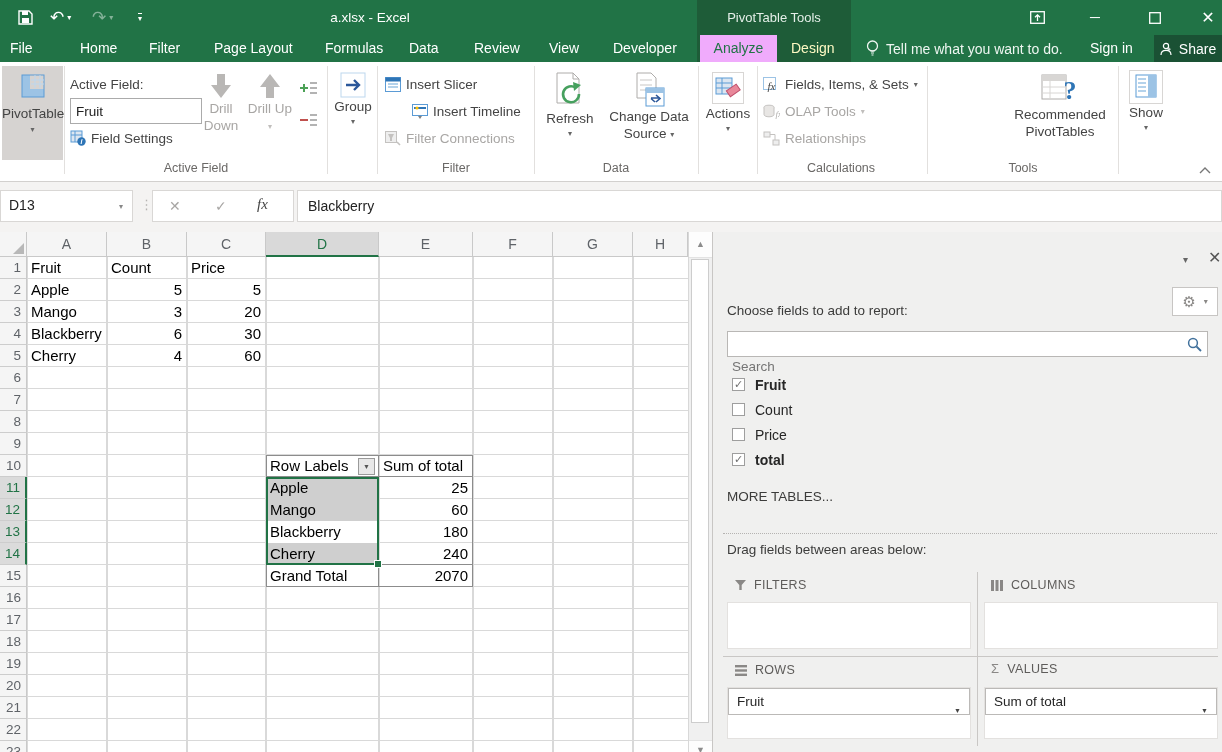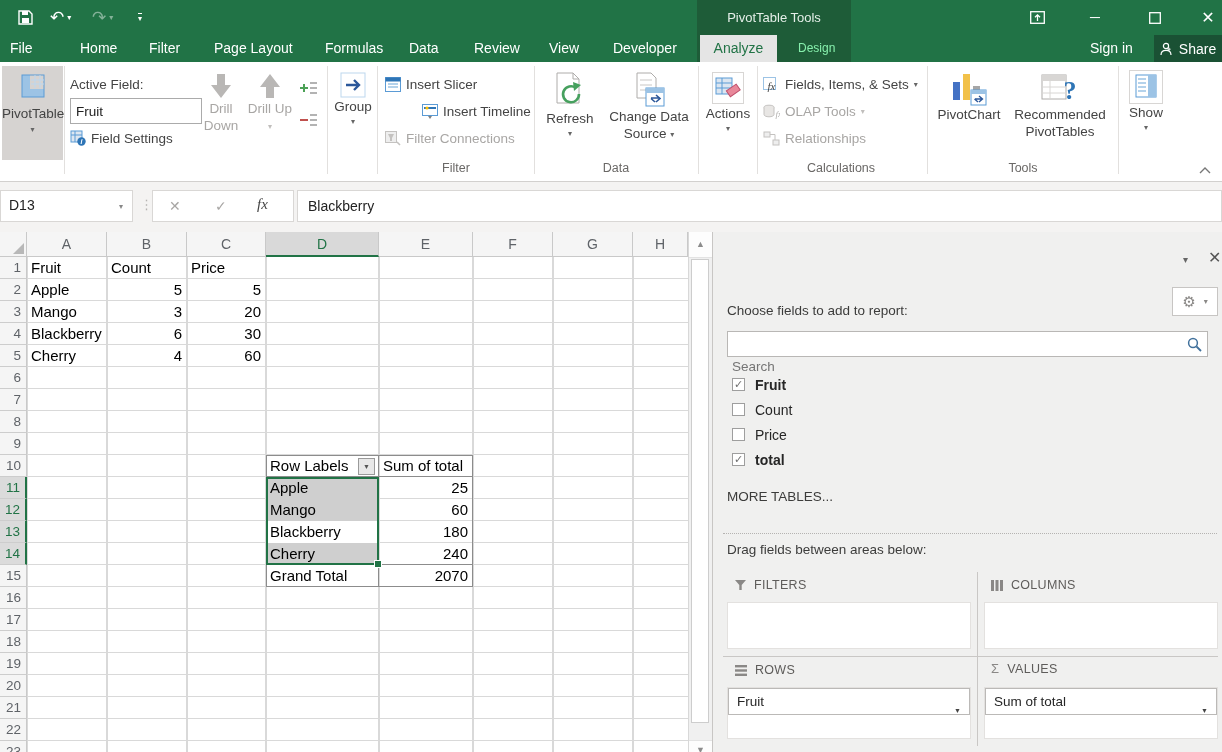--- a/index.html
+++ b/index.html
@@ -11,23 +11,23 @@
   #titlebar .qat-ic{position:absolute;top:0;height:35px;display:flex;align-items:center;color:#fff;}
   #doc-title{position:absolute;left:280px;top:0;width:180px;height:35px;line-height:35px;text-align:center;
              font-size:13.5px;color:#fff;}
   #ctx-head{position:absolute;left:697px;top:0;width:154px;height:35px;background:#1e5c38;
             line-height:35px;text-align:center;font-size:13px;color:#e4efe8;}
   .winbtn{position:absolute;top:0;height:35px;width:30px;text-align:center;line-height:35px;color:#fff;font-size:14px;}
   
   #tabrow{position:absolute;left:0;top:35px;width:1222px;height:27px;background:#217346;}
   #ctx-zone{position:absolute;left:697px;top:0;width:154px;height:27px;background:#1e5c38;}
   .tab{position:absolute;top:0;height:27px;line-height:26px;font-size:14px;color:#fff;white-space:nowrap;}
-  #tab-analyze{position:absolute;left:700px;top:0;width:77px;height:27px;background:#e5e5e5;color:#217346;
+  #tab-analyze{position:absolute;left:700px;top:0;width:77px;height:27px;background:#f0abfc;color:#217346;
                text-align:center;line-height:26px;font-size:14px;}
-  #tab-design{position:absolute;left:791px;top:0;height:27px;line-height:26px;font-size:12px;color:#86efac;margin-left:7px;}
+  #tab-design{position:absolute;left:791px;top:0;height:27px;line-height:26px;font-size:14px;color:#fef9c3;}
   #tellme{position:absolute;left:866px;top:0;height:27px;display:flex;align-items:center;color:#eef6f1;font-size:14px;gap:7px;}
   #signin{position:absolute;left:1090px;top:0;height:27px;line-height:26px;color:#fff;font-size:14px;}
   #share{position:absolute;left:1154px;top:0;width:68px;height:27px;background:#1a5134;color:#fff;
          display:flex;align-items:center;justify-content:center;gap:5px;font-size:14px;}
   
   #ribbon{position:absolute;left:0;top:62px;width:1222px;height:120px;background:#fff;border-bottom:1px solid #d2d0ce;box-sizing:border-box;}
   .rdiv{position:absolute;top:4px;width:1px;height:108px;background:#e2e0de;}
   .glabel{position:absolute;top:99px;height:16px;font-size:12.5px;color:#6a6866;text-align:center;}
   .rtxt{font-size:13.5px;color:#444;}
   .gray{color:#a8a6a4 !important;}
@@ -98,20 +98,21 @@
           <path d="M1 1 h10 l3 3 v10 h-13 z" fill="none" stroke="#fff" stroke-width="1.4"></path>
           <rect x="4" y="8" width="7" height="5" fill="#fff"></rect>
           <rect x="4" y="1" width="6" height="4" fill="#fff"></rect>
         </svg>
     </div>
     <div class="qat-ic" style="left:50px;font-size:17px;">↶<span class="dd" style="color:#fff;margin-left:3px;">▾</span></div>
     <div class="qat-ic" style="left:92px;font-size:17px;color:rgba(255,255,255,.45);">↷<span class="dd" style="color:rgba(255,255,255,.45);margin-left:3px;">▾</span></div>
     <div class="qat-ic" style="left:138px;">
       <span style="display:inline-block;border-top:1.5px solid #fff;font-size:8px;line-height:9px;">▾</span>
     </div>
+    <div id="doc-title">a.xlsx - Excel</div>
     <div id="ctx-head">PivotTable Tools</div>
     <div class="winbtn" style="left:1022px;">
       <svg width="15" height="13" viewBox="0 0 15 13" style="margin-top:11px;">
           <rect x="0.7" y="0.7" width="13.6" height="11.6" fill="none" stroke="#fff" stroke-width="1.3"></rect>
           <path d="M7.5 10 V4 M5 6.3 L7.5 3.8 L10 6.3" stroke="#fff" stroke-width="1.3" fill="none"></path>
         </svg>
     </div>
     <div class="winbtn" style="left:1080px;">─</div>
     <div class="winbtn" style="left:1140px;font-size:12px;">
       <svg width="12" height="12" viewBox="0 0 12 12" style="margin-top:12px;">
@@ -129,20 +130,27 @@
         <div class="tab" style="left: 149px;">Filter</div>
         <div class="tab" style="left: 214px;">Page Layout</div>
         <div class="tab" style="left: 325px;">Formulas</div>
         <div class="tab" style="left: 409px;">Data</div>
         <div class="tab" style="left: 474px;">Review</div>
         <div class="tab" style="left: 549px;">View</div>
         <div class="tab" style="left: 613px;">Developer</div>
       </div>
     <div id="tab-analyze">Analyze</div>
     <div id="tab-design" class="tab">Design</div>
+    <div id="tellme">
+      <svg width="13" height="17" viewBox="0 0 13 17">
+          <circle cx="6.5" cy="6" r="5" fill="none" stroke="#eef6f1" stroke-width="1.3"></circle>
+          <path d="M4.5 11 h4 M5 13 h3 M5.5 15 h2" stroke="#eef6f1" stroke-width="1.2"></path>
+        </svg>
+      <span>Tell me what you want to do.</span>
+    </div>
     <div id="signin">Sign in</div>
     <div id="share">
       <svg width="14" height="14" viewBox="0 0 14 14">
           <circle cx="6" cy="4" r="2.6" fill="none" stroke="#fff" stroke-width="1.2"></circle>
           <path d="M1 13 c0-3 2.3-4.6 5-4.6 s5 1.6 5 4.6" fill="none" stroke="#fff" stroke-width="1.2"></path>
           <path d="M10.5 6.5 h4 M12.5 4.5 v4" stroke="#fff" stroke-width="1.2" transform="translate(-1,2) scale(.8)"></path>
         </svg>
       <span>Share</span>
     </div>
   </div>
@@ -189,41 +197,42 @@
           <path d="M2 8 h8 M6 4 v8" stroke="#4ca156" stroke-width="2"></path>
           <path d="M12 3 h7 M12 8 h7 M12 13 h7" stroke="#9a9a9a" stroke-width="1.4"></path>
         </svg>
     </div>
     <div class="smallrow" style="left:298px;top:48px;">
       <svg width="20" height="16" viewBox="0 0 20 16">
           <path d="M2 8 h8" stroke="#c0504d" stroke-width="2"></path>
           <path d="M12 3 h7 M12 8 h7 M12 13 h7" stroke="#9a9a9a" stroke-width="1.4"></path>
         </svg>
     </div>
+    <div class="glabel" style="left:66px;width:260px;">Active Field</div>
     <div class="rdiv" style="left:327px;"></div>
 
     <div class="bigbtn" style="left:331px;width:44px;">
       <svg class="ic" width="26" height="26" viewBox="0 0 26 26">
           <rect x="1" y="1" width="24" height="24" fill="#fff" stroke="#bdd7ee"></rect>
           <path d="M6 13 h12 M14 8 l5 5 l-5 5" stroke="#2b579a" stroke-width="2.4" fill="none"></path>
         </svg>
       <span class="bl">Group</span>
       <span class="dd" style="display:block;margin-top:2px;">▾</span>
     </div>
     <div class="rdiv" style="left:377px;"></div>
 
     <div class="smallrow" style="left:385px;top:12px;">
       <svg width="16" height="15" viewBox="0 0 16 15">
           <rect x="0.5" y="0.5" width="15" height="14" fill="#fff" stroke="#5b9bd5"></rect>
           <rect x="0.5" y="0.5" width="15" height="4" fill="#2e75b6"></rect>
           <path d="M3 7 h10 M3 10 h10" stroke="#9cc3e5" stroke-width="1.5"></path>
         </svg>
       <span class="rtxt">Insert Slicer</span>
     </div>
-    <div class="smallrow" style="left:390px;top:39px;padding-left:32px;">
+    <div class="smallrow" style="left:380px;top:39px;padding-left:32px;">
       <svg width="16" height="15" viewBox="0 0 16 15">
           <rect x="0.5" y="0.5" width="15" height="11" fill="#fff" stroke="#5b9bd5"></rect>
           <path d="M2 4 h12" stroke="#2e75b6" stroke-width="2"></path>
           <circle cx="5" cy="4" r="1.6" fill="#ffc000"></circle>
           <polygon points="6,12 10,12 8,15" fill="#7f7f7f"></polygon>
         </svg>
       <span class="rtxt">Insert Timeline</span>
     </div>
     <div class="smallrow" style="left:385px;top:66px;">
       <svg width="16" height="15" viewBox="0 0 16 15">
@@ -293,31 +302,20 @@
       <svg width="17" height="15" viewBox="0 0 17 15">
           <rect x="1" y="1" width="6" height="5" fill="#eee" stroke="#c4c2c0"></rect>
           <rect x="10" y="9" width="6" height="5" fill="#eee" stroke="#c4c2c0"></rect>
           <path d="M7 3.5 h5 v5.5" fill="none" stroke="#c4c2c0"></path>
         </svg>
       <span class="rtxt gray">Relationships</span>
     </div>
     <div class="glabel" style="left:758px;width:166px;">Calculations</div>
     <div class="rdiv" style="left:927px;"></div>
 
-    <div class="bigbtn" style="left:932px;width:74px;">
-      <svg class="ic" width="36" height="34" viewBox="0 0 36 34">
-          <rect x="2" y="10" width="7" height="18" fill="#4472c4"></rect>
-          <rect x="12" y="2" width="7" height="26" fill="#f2c149"></rect>
-          <rect x="22" y="14" width="7" height="14" fill="#a6a6a6"></rect>
-          <rect x="20" y="18" width="15" height="15" fill="#fff" stroke="#5b9bd5"></rect>
-          <rect x="20" y="18" width="15" height="4" fill="#9cc3e5"></rect>
-          <path d="M24 27 h7 M28 24 l3.5 3 l-3.5 3 M27 30 l-3.5-3" stroke="#2b579a" stroke-width="1.4" fill="none"></path>
-        </svg>
-      <span class="bl">PivotChart</span>
-    </div>
     <div class="bigbtn" style="left:1008px;width:104px;">
       <svg class="ic" width="38" height="34" viewBox="0 0 38 34">
           <rect x="1" y="3" width="24" height="24" fill="#fff" stroke="#aeacaa"></rect>
           <rect x="1" y="3" width="24" height="6" fill="#d8d6d4"></rect>
           <path d="M1 15 h24 M1 21 h24 M9 9 v18" stroke="#d8d6d4"></path>
           <text x="29" y="27" font-size="26" font-weight="bold" fill="#2e75b6" text-anchor="middle" font-family="serif">?</text>
         </svg>
       <span class="bl" style="width:104px;">Recommended PivotTables</span>
     </div>
     <div class="glabel" style="left:930px;width:186px;">Tools</div>

